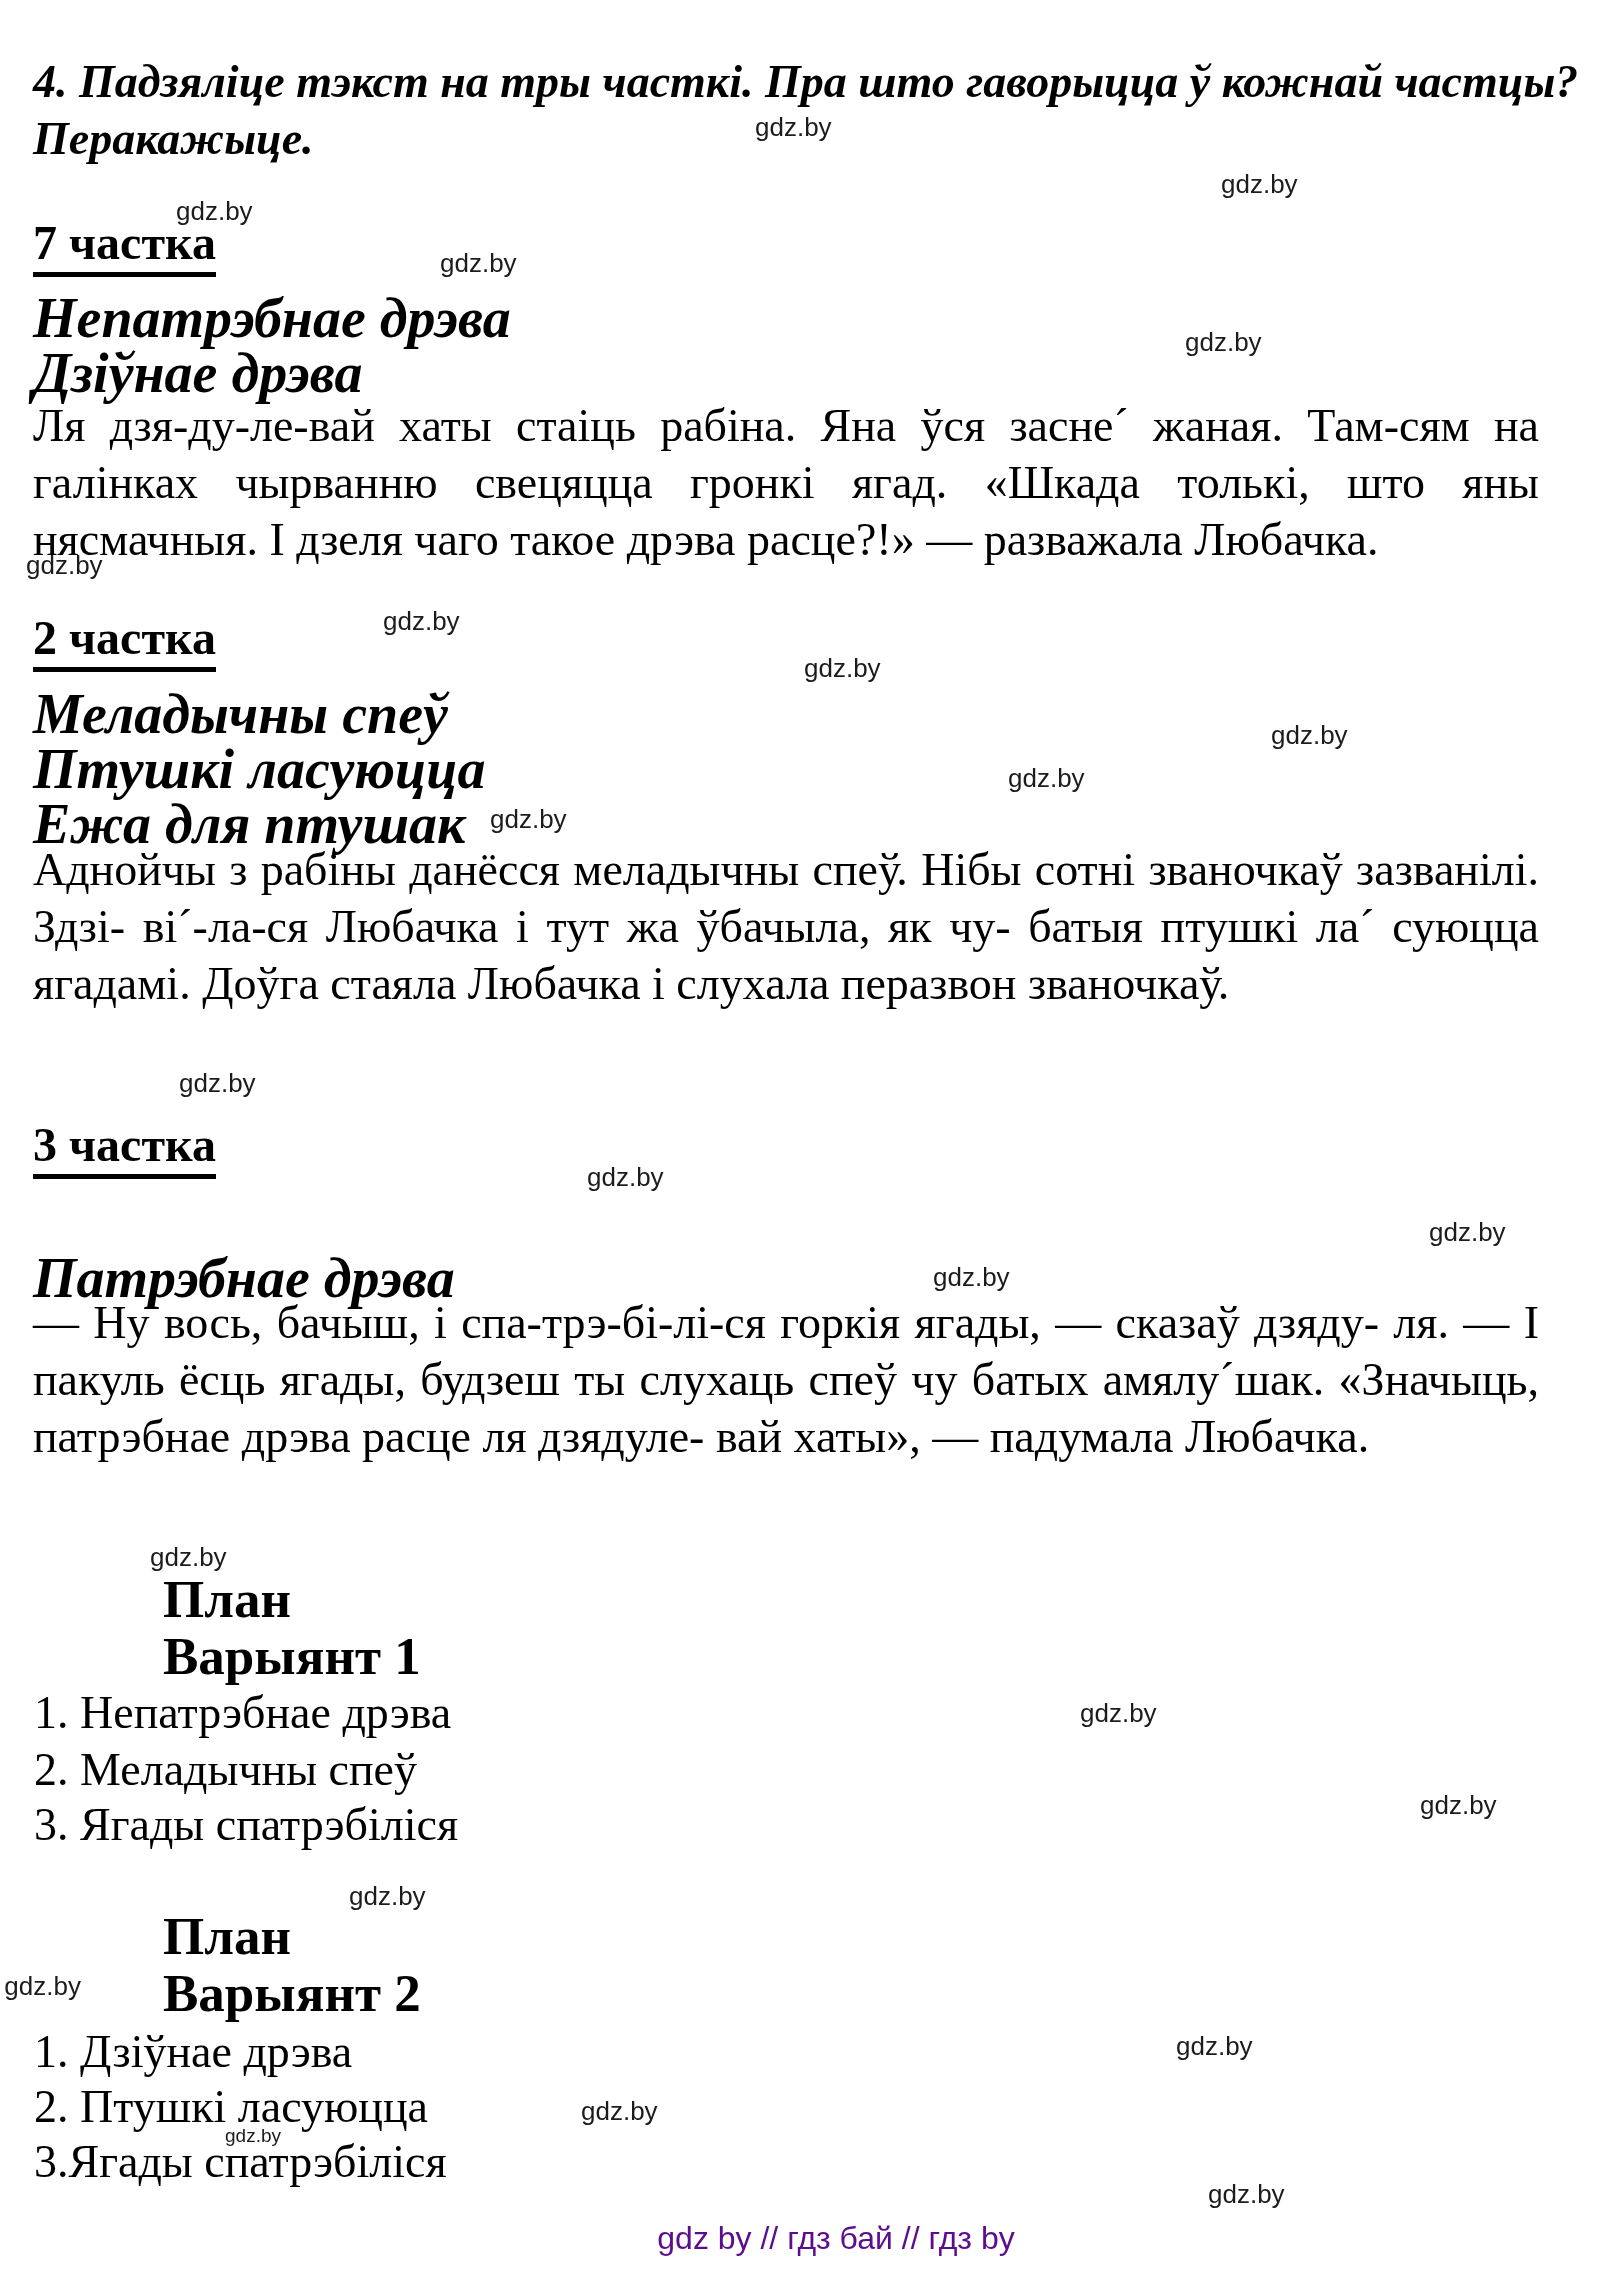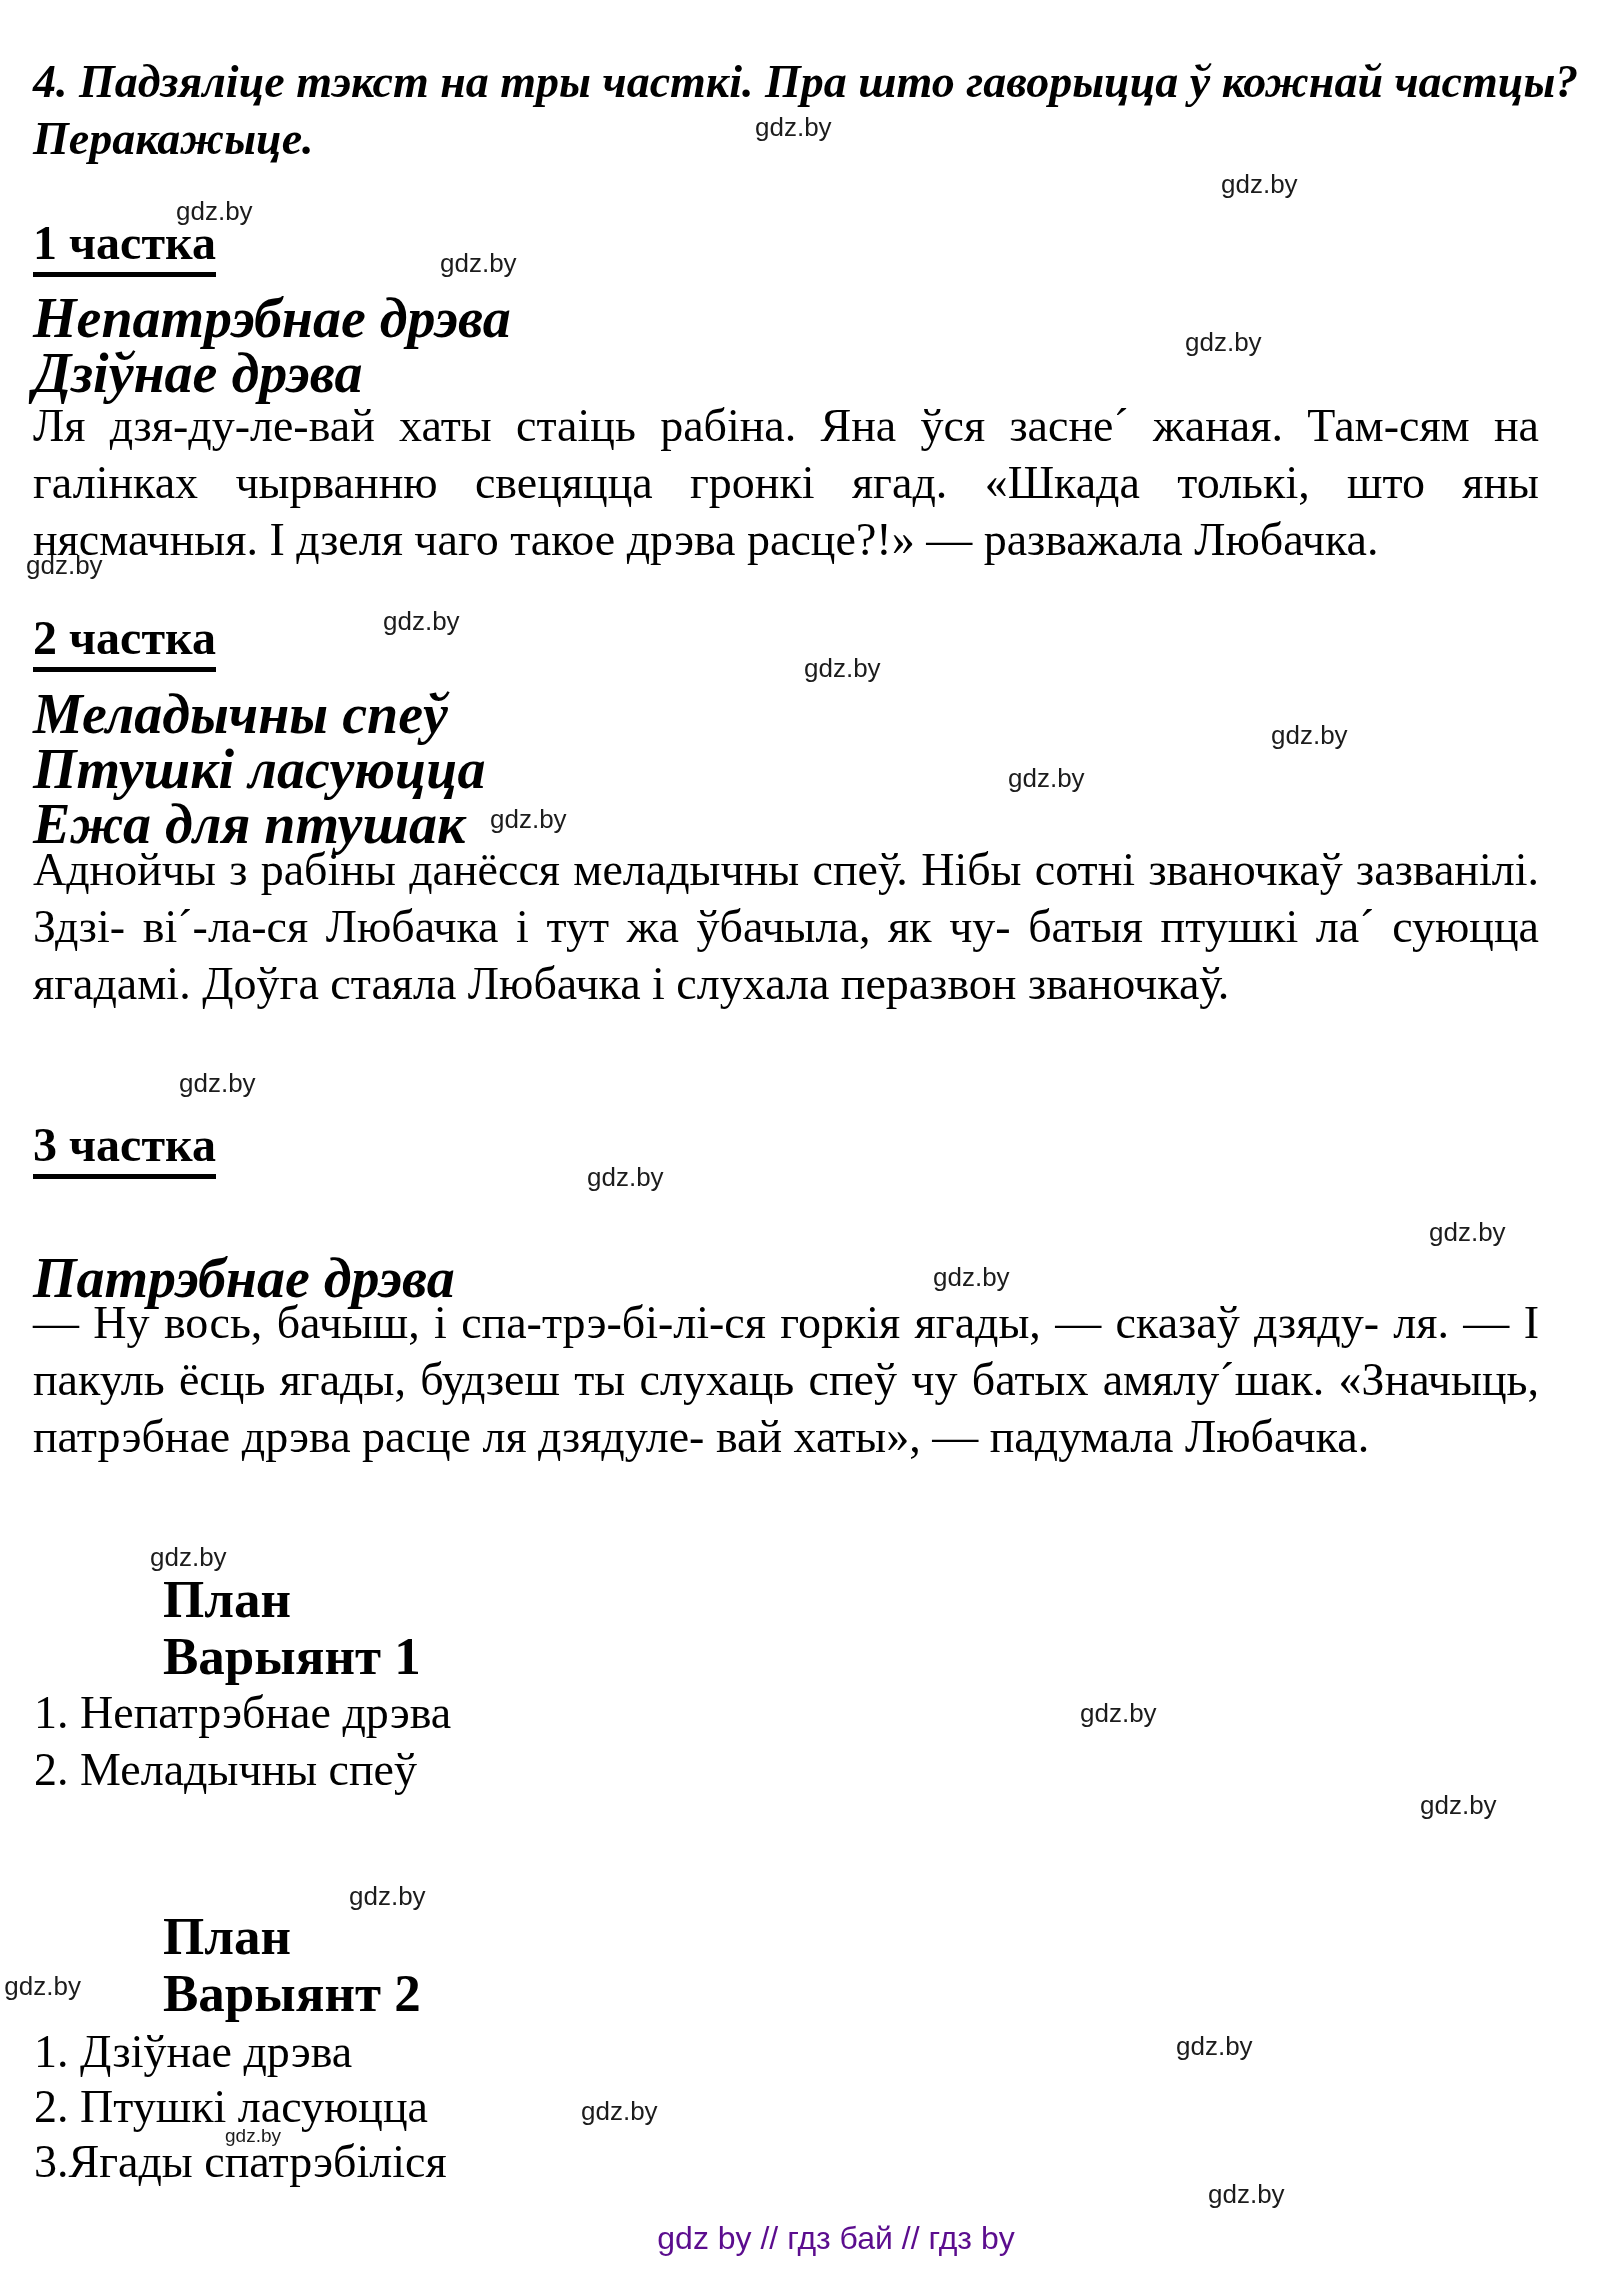--- a/index.html
+++ b/index.html
@@ -78,39 +78,40 @@
   }
 </style>
 </head>
 <body>
 
 <div class="page">
 
 
   <div class="task-title">4.  Падзяліце тэкст на тры часткі. Пра што гаворыцца ў кожнай частцы? Перакажыце.</div>
 
-  <div class="sec-heading" style="top:217px">1 частка</div>
+  <div class="sec-heading" style="top:217px">7 частка</div>
   <div class="subtitle" style="top:292px">Непатрэбнае дрэва</div>
   <div class="subtitle" style="top:347px">Дзіўнае дрэва</div>
   <div class="para" style="top:397px">Ля  дзя-ду-ле-вай  хаты  стаіць  рабіна. Яна ўся засне´ жаная. Там-сям на галінках чырванню свецяцца гронкі ягад. «Шкада толькі, што яны нясмачныя. І дзеля чаго такое дрэва расце?!» — разважала Любачка.</div>
 
   <div class="sec-heading" style="top:612px">2 частка</div>
   <div class="subtitle" style="top:688px">Меладычны спеў</div>
   <div class="subtitle" style="top:743px">Птушкі ласуюцца</div>
   <div class="subtitle" style="top:798px">Ежа для птушак</div>
   <div class="para" style="top:841px">Аднойчы з рабіны данёсся меладычны спеў. Нібы сотні званочкаў зазванілі. Здзі- ві´-ла-ся Любачка і тут жа ўбачыла, як чу- батыя птушкі  ла´ суюцца  ягадамі.  Доўга стаяла Любачка і слухала перазвон званочкаў.</div>
 
   <div class="sec-heading" style="top:1119px">3 частка</div>
   <div class="subtitle" style="top:1252px">Патрэбнае дрэва</div>
   <div class="para" style="top:1294px">— Ну вось, бачыш, і спа-трэ-бі-лі-ся  горкія ягады, — сказаў дзяду- ля. — І пакуль ёсць ягады, будзеш ты слухаць спеў чу батых амялу´шак. «Значыць, патрэбнае дрэва расце ля дзядуле- вай хаты», — падумала Любачка.</div>
 
   <div class="plan-title" style="top:1573px">План</div>
   <div class="plan-variant" style="top:1630px">Варыянт 1</div>
   <div class="plan-item" style="top:1687px">1. Непатрэбнае дрэва</div>
   <div class="plan-item" style="top:1744px">2. Меладычны спеў</div>
+  <div class="plan-item" style="top:1799px">3. Ягады спатрэбіліся</div>
 
   <div class="plan-title" style="top:1910px">План</div>
   <div class="plan-variant" style="top:1967px">Варыянт 2</div>
   <div class="plan-item" style="top:2026px">1. Дзіўнае дрэва</div>
   <div class="plan-item" style="top:2081px">2. Птушкі ласуюцца</div>
   <div class="plan-item" style="top:2136px">3.Ягады спатрэбіліся</div>
 
   <span class="wm" style="left:755px;  top:112px">gdz.by</span>
   <span class="wm" style="left:1221px; top:169px">gdz.by</span>
   <span class="wm" style="left:176px;  top:196px">gdz.by</span>

